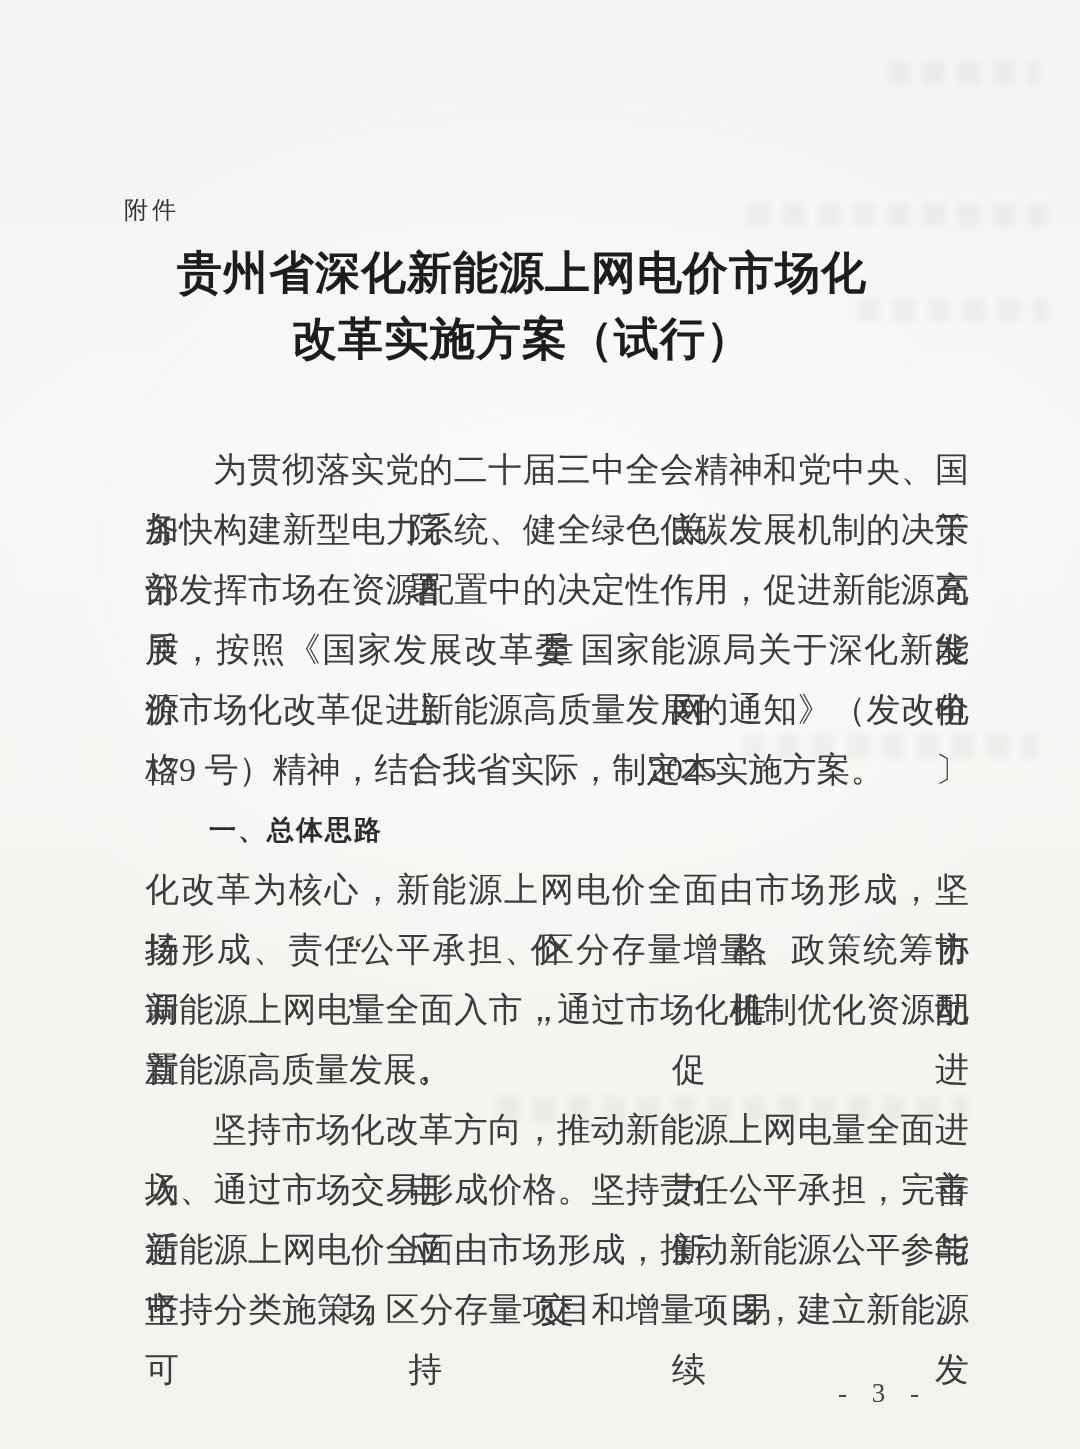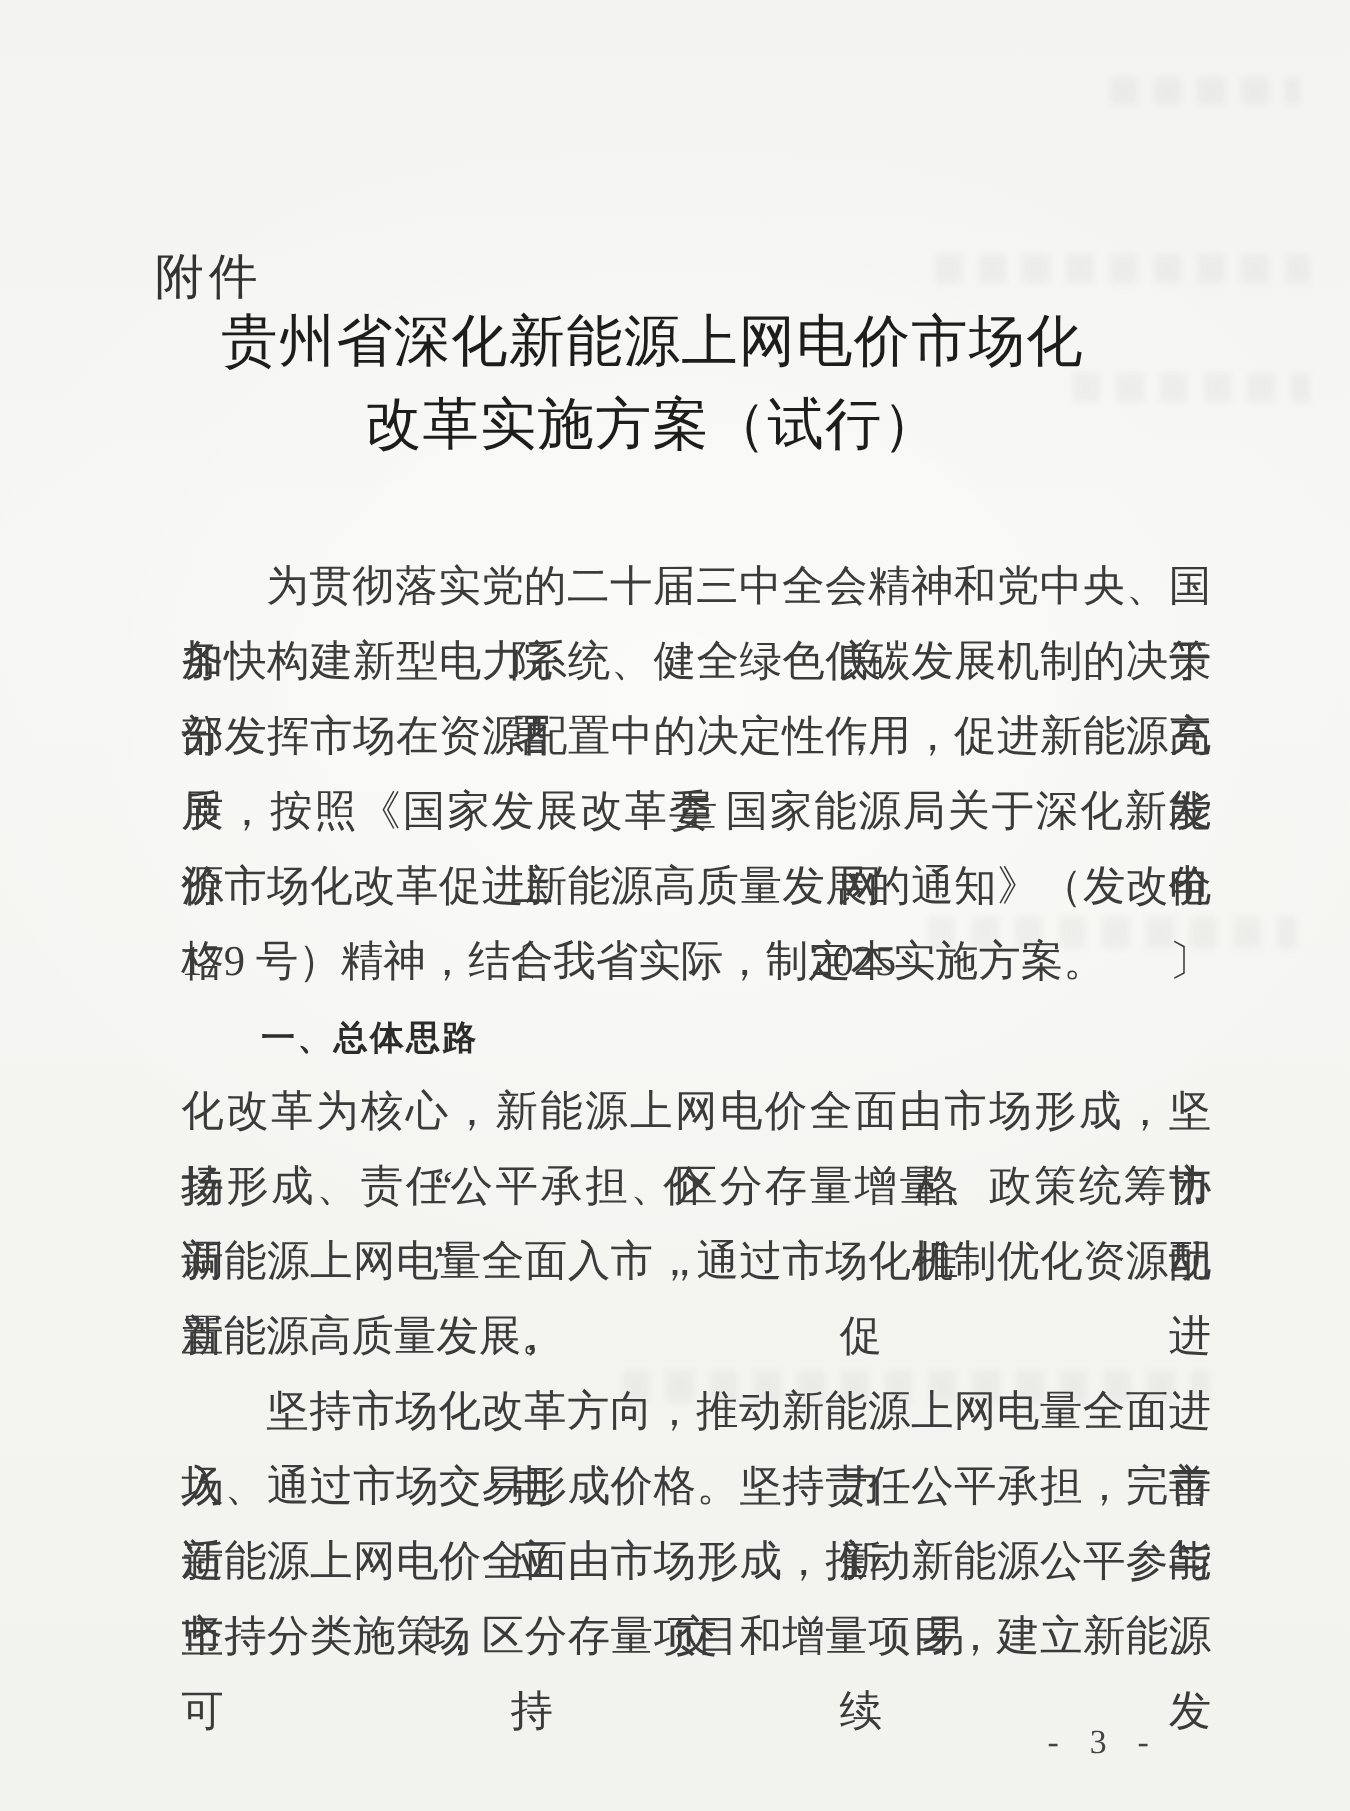--- a/index.html
+++ b/index.html
@@ -18,27 +18,27 @@
     position:absolute;
     opacity:.06;
     filter:blur(3px);
     background:repeating-linear-gradient(90deg,#6b6b6b 0 22px,transparent 22px 35px);
     pointer-events:none;
   }
   .attachment{
     position:absolute;
     left:124px;top:194px;
     font-family:"Liberation Sans","DejaVu Sans",sans-serif;
-    font-size:39px;letter-spacing:4px;color:#333;
+    font-size:24px;letter-spacing:4px;color:#333;
   }
   .title{
     position:absolute;
     left:0;top:240px;width:1044px;
     text-align:center;
-    font-weight:normal;color:#1d1d1d;
+    font-weight:bold;color:#1d1d1d;
     font-size:45px;line-height:66px;
     letter-spacing:1px;
   }
   .body-text{
     position:absolute;
     left:145px;top:440px;width:824px;
   }
   .line{
     height:60px;line-height:60px;
     font-size:34px;

